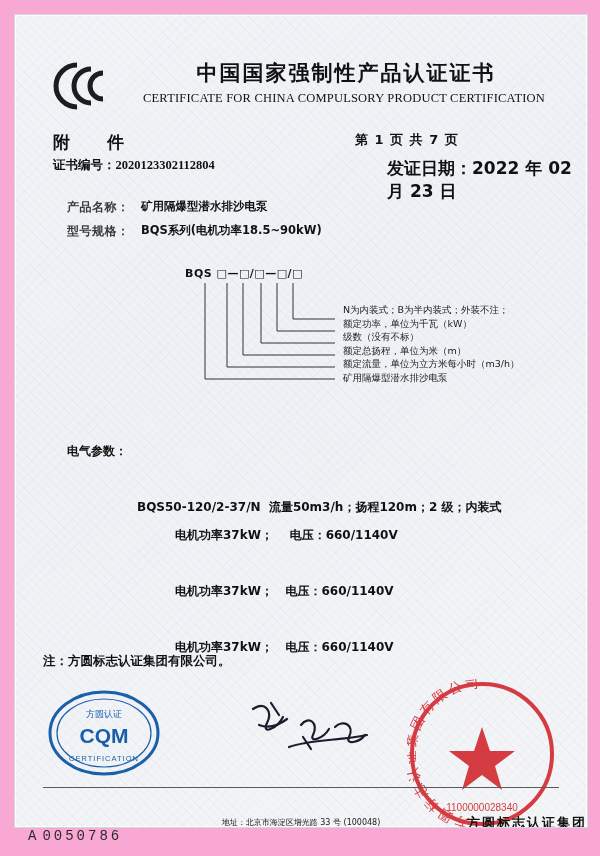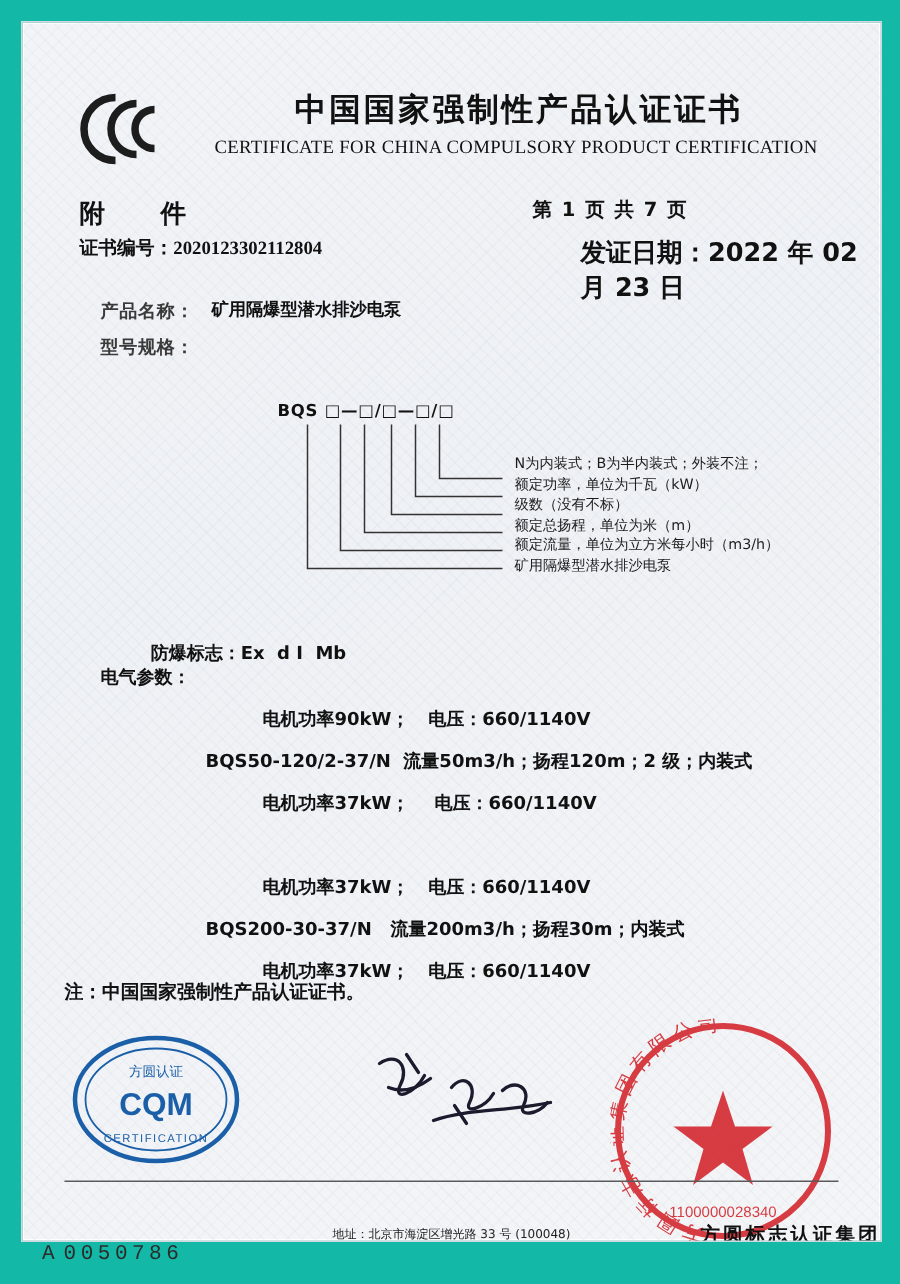--- a/index.html
+++ b/index.html
@@ -12,21 +12,21 @@
     height: 856px;
     font-family: "DejaVu Sans", "Liberation Sans", sans-serif;
     position: relative;
     overflow: hidden;
   }
   .page {
     position: absolute;
     left: 0; top: 0;
     width: 600px;
     height: 856px;
-    background: #14b8a6;
+    background: #f9a8d4;
   }
   
   .paper {
     position: absolute;
     left: 14px;
     top: 14px;
     width: 572px;
     height: 812px;
     background: linear-gradient(160deg, #f2f4f7 0%, #eef1f5 40%, #f4f5f7 100%);
     border: 1px solid #d3d8de;
@@ -275,20 +275,21 @@
       <div class="cert-no">
         <span>证书编号：</span><span class="val">2020123302112804</span>
       </div>
       <div class="issue-date">
         <span>发证日期：</span><span>2022 年 02 月 23 日</span>
       </div>
 
       <div class="row-label prod-name-label">产品名称：</div>
       <div class="row-value prod-name-value">矿用隔爆型潜水排沙电泵</div>
       <div class="row-label model-label">型号规格：</div>
+      <div class="row-value model-value">BQS系列(电机功率18.5~90kW)</div>
 
       <div class="diagram">
         <div class="diag-code">BQS  □—□/□—□/□</div>
         <svg width="380" height="125" style="position:absolute;left:0;top:0;">
           <g stroke="#333" stroke-width="1" fill="none">
 
             <path d="M20 16 L20 112 L150 112"></path>
             <path d="M42 16 L42 100 L150 100"></path>
             <path d="M58 16 L58 88 L150 88"></path>
             <path d="M76 16 L76 76 L150 76"></path>
@@ -297,33 +298,28 @@
           </g>
         </svg>
         <div class="diag-notes">N为内装式；B为半内装式；外装不注；
 额定功率，单位为千瓦（kW）
 级数（没有不标）
 额定总扬程，单位为米（m）
 额定流量，单位为立方米每小时（m3/h）
 矿用隔爆型潜水排沙电泵</div>
       </div>
 
-      <div class="param-line" style="left:52px; top:398px;">
-        <span>防爆标志：</span><span>Ex  d I  Mb</span>
-      </div>
 
       <div class="param-line" style="left:52px; top:428px;">电气参数：</div>
-      <div class="param-line" style="left:160px; top:456px;">电机功率90kW；   电压：660/1140V</div>
       <div class="param-line" style="left:122px; top:484px;">BQS50-120/2-37/N  流量50m3/h；扬程120m；2 级；内装式</div>
       <div class="param-line" style="left:160px; top:512px;">电机功率37kW；    电压：660/1140V</div>
       <div class="param-line" style="left:160px; top:568px;">电机功率37kW；   电压：660/1140V</div>
-      <div class="param-line" style="left:122px; top:596px;">BQS200-30-37/N   流量200m3/h；扬程30m；内装式</div>
       <div class="param-line" style="left:160px; top:624px;">电机功率37kW；   电压：660/1140V</div>
 
-      <div class="note-line">注：中国国家强制性产品认证证书。</div>
+      <div class="note-line">注：方圆标志认证集团有限公司。</div>
 
       <div class="cqm-seal">
         <svg width="118" height="92" viewBox="0 0 118 92">
           <ellipse cx="59" cy="46" rx="54" ry="41" fill="none" stroke="#1a5fa8" stroke-width="3"></ellipse>
           <ellipse cx="59" cy="46" rx="47" ry="34" fill="none" stroke="#1a5fa8" stroke-width="1.2"></ellipse>
           <text x="59" y="30" font-family="DejaVu Sans, sans-serif" font-size="9" fill="#1a5fa8" text-anchor="middle">方圆认证</text>
           <text x="59" y="56" font-family="Liberation Sans, sans-serif" font-size="21" font-weight="bold" fill="#1a5fa8" text-anchor="middle">CQM</text>
           <text x="59" y="74" font-family="Liberation Sans, sans-serif" font-size="7.5" fill="#1a5fa8" text-anchor="middle" letter-spacing="1">CERTIFICATION</text>
         </svg>
       </div>

